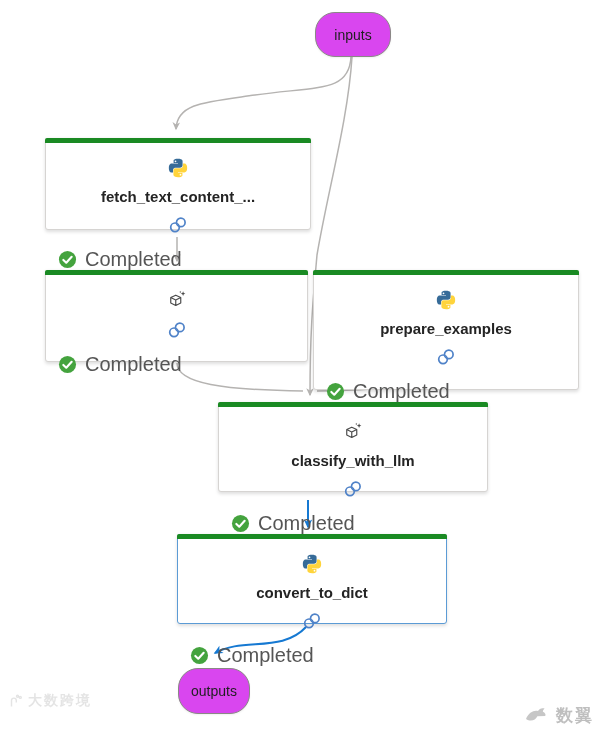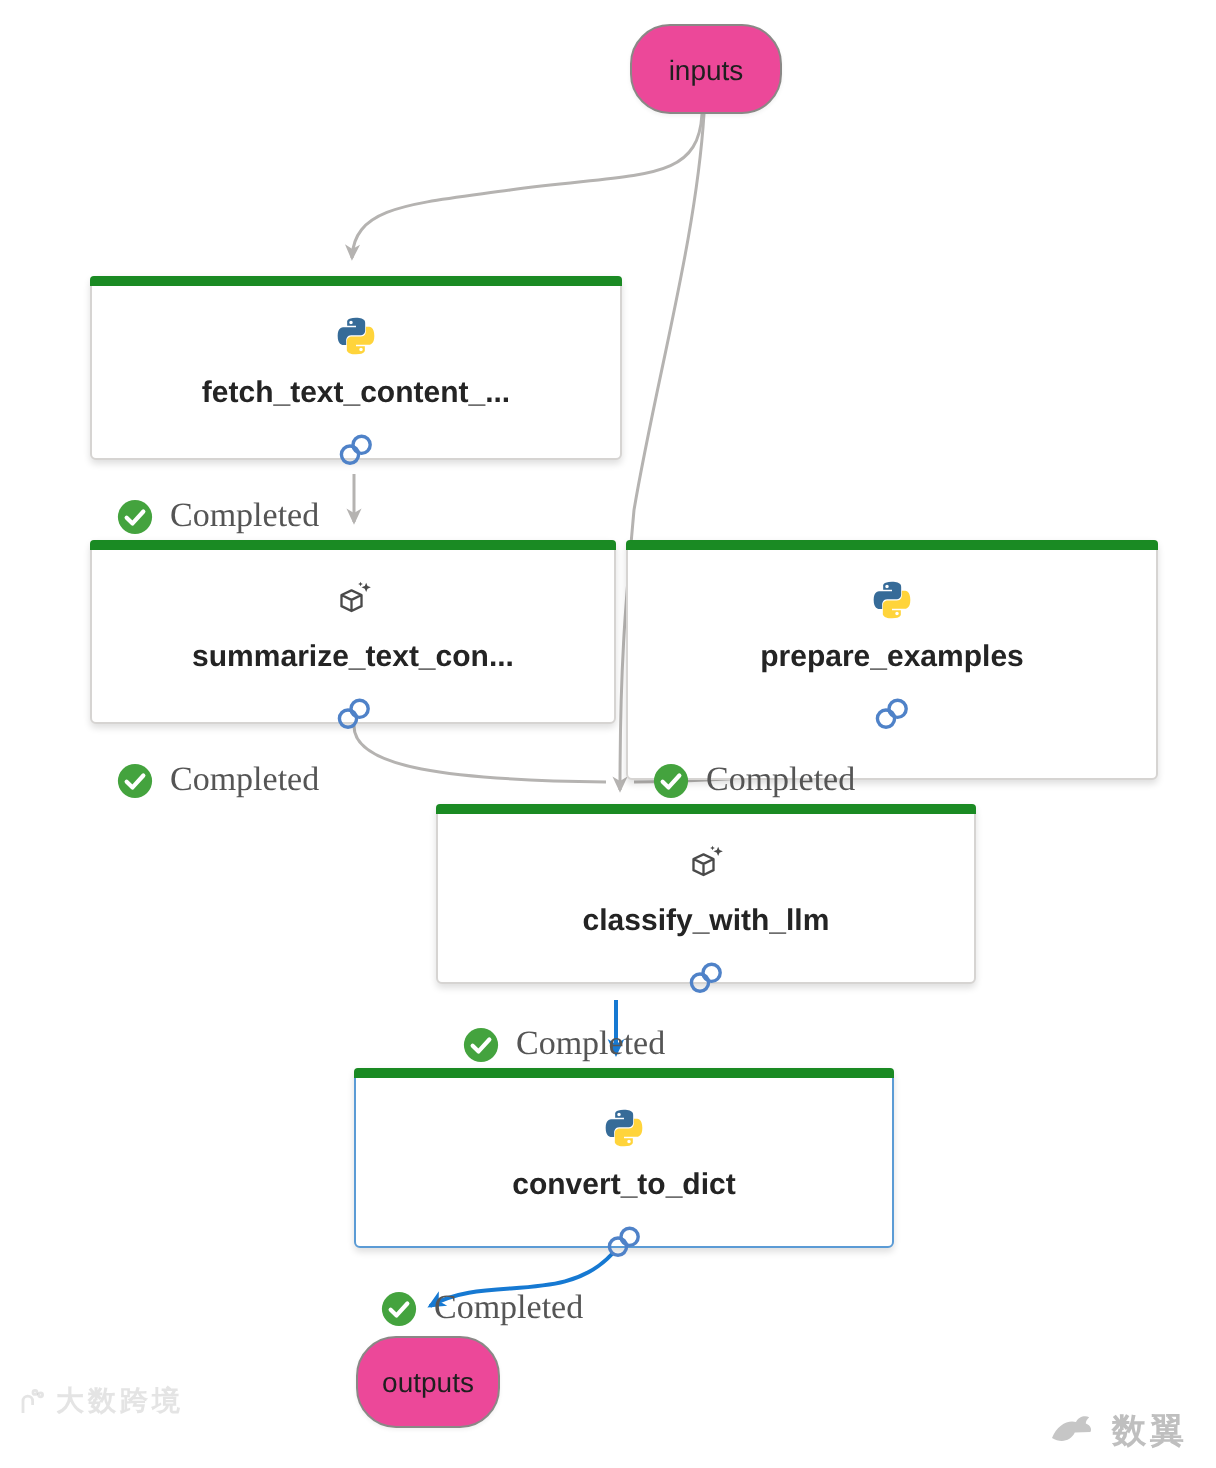--- a/index.html
+++ b/index.html
@@ -9,21 +9,21 @@
     font-family:"Liberation Sans",sans-serif;
   }
   .edges{position:absolute;left:0;top:0;z-index:0;}
   .edge{fill:none;stroke:var(--edge-gray,#b5b3b1);stroke-width:1.5;}
   .edge.blue{stroke:var(--edge-blue,#1679d2);stroke-width:2;}
   .mk-gray{fill:var(--edge-gray,#b5b3b1);}
   .mk-blue{fill:var(--edge-blue,#1679d2);}
 
   .io-node{
     position:absolute;z-index:2;display:flex;align-items:center;justify-content:center;
-    background:#ec4899;border:1.2px solid var(--io-border,#8a8886);border-radius:20px;
+    background:#d946ef;border:1.2px solid var(--io-border,#8a8886);border-radius:20px;
     font-size:14px;color:#1f1f1f;box-shadow:0 1px 2px rgba(0,0,0,.06);
     cursor:default;
   }
   #inputs-node{left:315px;top:12px;width:74px;height:43px;}
   #outputs-node{left:178px;top:668px;width:70px;height:44px;}
 
   .card{
     position:absolute;z-index:1;background:#fff;
     border:1px solid var(--node-border,#d6d4d2);border-radius:3px;
     box-shadow:0 1.6px 3.6px rgba(0,0,0,.13);
@@ -34,21 +34,21 @@
     height:5px;background:var(--node-bar-green,#1a8a23);
     border-radius:2px 2px 0 0;margin:-1px -1px 0 -1px;flex:none;
   }
   .card .body{padding:15px 12px 12px 12px;display:flex;flex-direction:column;gap:13px;}
   .trow{display:flex;align-items:center;gap:10px;flex-direction:column;}
   .node-title{
     font-weight:bold;font-size:15px;color:var(--title-text,#242424);
     flex:1;white-space:nowrap;overflow:hidden;
   }
   .link-btn{flex:none;display:flex;align-items:center;cursor:pointer;background:none;border:none;padding:0;}
-  .srow{display:flex;align-items:center;gap:8px;font-size:17px;color:var(--status-text,#555555);font-family:Liberation Serif, serif;}
+  .srow{display:flex;align-items:center;gap:8px;font-size:20px;color:var(--status-text,#555555);}
   .tool-icon{flex:none;display:flex;align-items:center;}
 
   #node-fetch{left:45px;top:138px;width:266px;height:92px;}
   #node-summarize{left:45px;top:270px;width:263px;height:92px;}
   #node-prepare{left:313px;top:270px;width:266px;height:120px;}
   #node-classify{left:177px;top:402px;width:270px;height:90px;margin-left:41px;}
   #node-convert{left:177px;top:534px;width:270px;height:90px;}
 
   .wm-left{
     position:absolute;left:8px;bottom:24px;z-index:3;display:flex;align-items:center;gap:4px;
@@ -119,21 +119,20 @@
   <div class="card" id="node-summarize">
     <div class="bar"></div>
     <div class="body">
       <div class="trow">
         <span class="tool-icon">
           <svg width="20" height="20" viewBox="0 0 24 24">
             <path d="M4.5 9 L10.5 6.2 L16.5 9 L16.5 15.7 L10.5 18.6 L4.5 15.7 Z M4.5 9 L10.5 11.9 L16.5 9 M10.5 11.9 L10.5 18.6" fill="none" stroke="#4a4a4a" stroke-width="1.4" stroke-linejoin="round"></path>
             <path fill="#4a4a4a" d="M19.3 1.6l.8 2 2 .8-2 .8-.8 2-.8-2-2-.8 2-.8zM15.9 1l.4 1 1 .4-1 .4-.4 1-.4-1-1-.4 1-.4z"></path>
           </svg>
         </span>
-        <span class="node-title">summarize_text_con...</span>
         <button class="link-btn">
           <svg width="20" height="20" viewBox="0 0 20 20" fill="none" stroke="var(--link-blue,#4f82c8)" stroke-width="1.7">
             <circle cx="7" cy="12.3" r="4.3"></circle>
               <circle cx="12.8" cy="7.4" r="4.3"></circle>
           </svg>
         </button>
       </div>
       <div class="srow">
         <span style="display:flex;">
           <svg width="19" height="19" viewBox="0 0 20 20">

